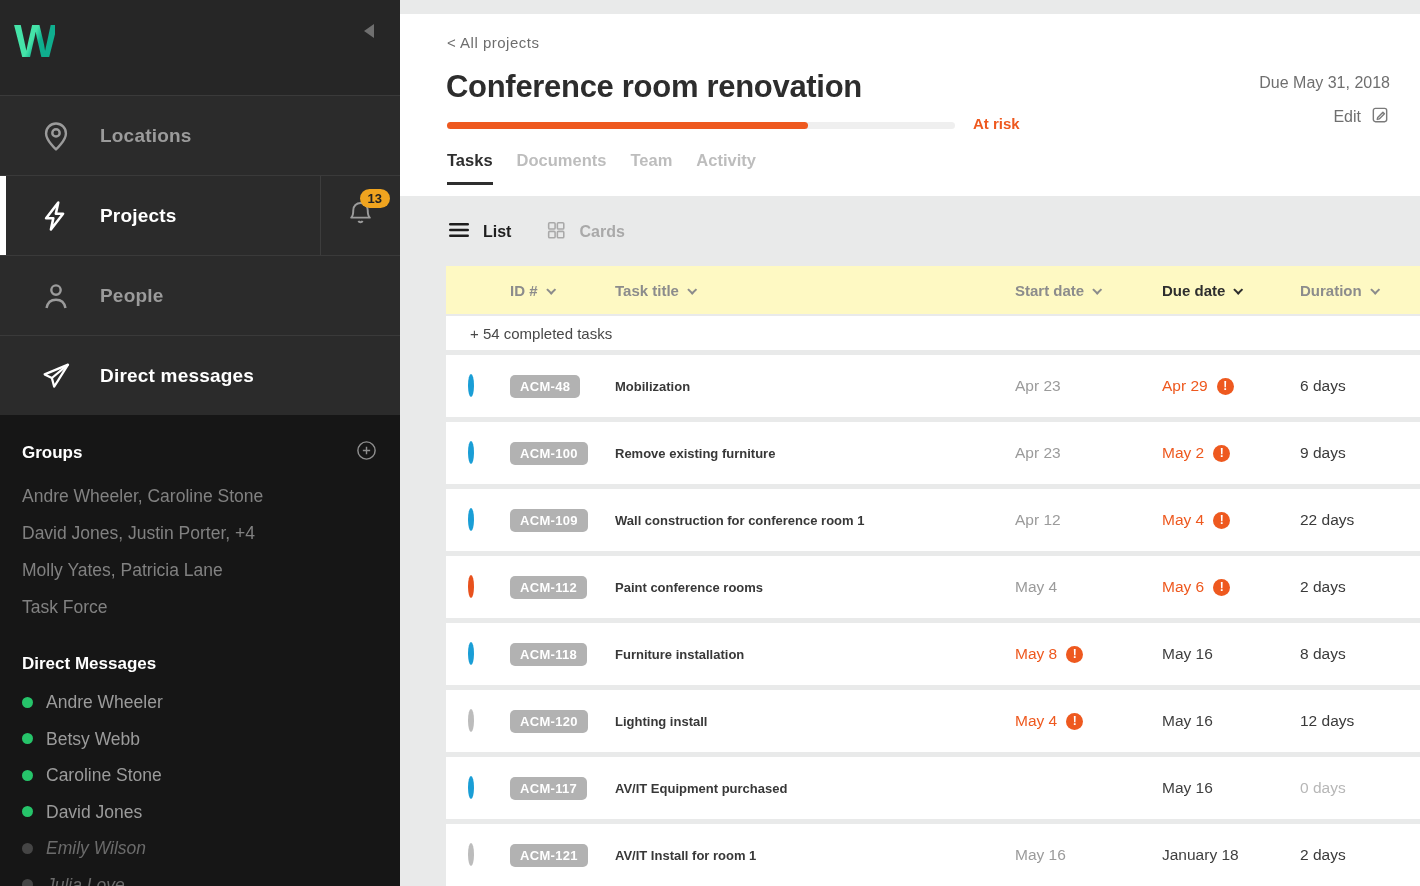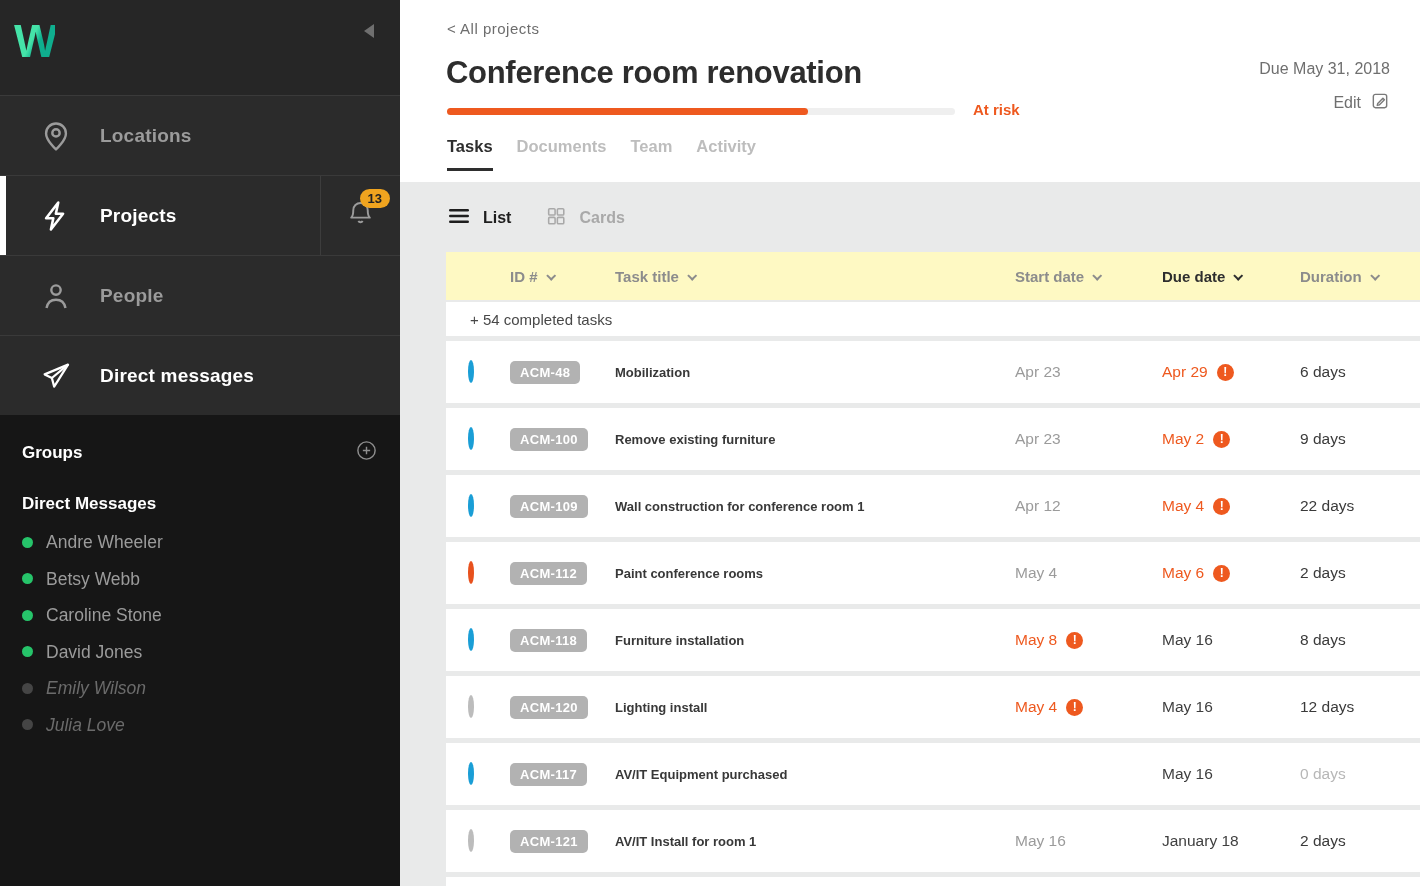--- a/index.html
+++ b/index.html
@@ -31,21 +31,21 @@
   .group-item { color:#818181; font-size:17.5px; line-height:37px; cursor:pointer; white-space:nowrap; }
   .dm-head { margin-top:28px; margin-bottom:10px; }
   .dm-item { display:flex; align-items:center; line-height:36.5px; cursor:pointer; }
   .dot { width:11px; height:11px; border-radius:50%; margin-right:13px; flex:none; }
   .dot.online { background:#26c46a; }
   .dot.offline { background:#454545; }
   .dm-name { color:#9b9b9b; font-size:17.5px; }
   .dm-item.offline-item .dm-name { color:#6b6b6b; font-style:italic; }
 
   
-  .main { position:absolute; left:400px; top:0; width:1020px; height:704px; }
+  .main { position:absolute; left:400px; top:14px; width:1020px; height:704px; }
   .page-header { position:relative; height:182px; background:#fff; }
   .breadcrumb { position:absolute; left:47px; top:20px; font-size:15px; color:#6d6d6d; cursor:pointer; letter-spacing:0.5px; }
   .page-title { position:absolute; left:46px; top:55px; font-size:31px; font-weight:700; color:#2d2d2d; letter-spacing:-0.3px; }
   .due-text { position:absolute; right:30px; top:60px; font-size:16px; color:#6f6f6f; }
   .edit-link { position:absolute; right:30px; top:91px; font-size:16px; color:#6f6f6f; display:flex; align-items:center; gap:9px; cursor:pointer; }
   .progress-track { position:absolute; left:47px; top:108px; width:508px; height:7px; border-radius:4px; background:#efefef; }
   .progress-fill { height:100%; border-radius:4px; background:#ee591f; }
   .at-risk { position:absolute; left:573px; top:101px; font-size:15px; font-weight:700; color:#ee591f; }
   .tabs { position:absolute; left:47px; top:137px; display:flex; gap:24px; }
   .tab { font-size:16.5px; font-weight:700; color:#bdbdbd; padding-bottom:12px; cursor:pointer; }
@@ -150,20 +150,29 @@
     <div class="groups-area">
       <div class="section-head">
         <span class="section-title">Groups</span>
         <span>
           <svg viewBox="0 0 24 24" width="23" height="23" fill="none" stroke="#8f8f8f" stroke-width="1.5">
             <circle cx="12" cy="12" r="9"></circle>
               <path d="M12 8.2v7.6M8.2 12h7.6"></path>
           </svg>
         </span>
       </div>
+      <div id="group-list">
+  <div class="group-item">Andre Wheeler, Caroline Stone</div>
+
+  <div class="group-item">David Jones, Justin Porter, +4</div>
+
+  <div class="group-item">Molly Yates, Patricia Lane</div>
+
+  <div class="group-item">Task Force</div>
+</div>
 
       <div class="section-head dm-head">
         <span class="section-title">Direct Messages</span>
       </div>
       <div id="dm-list">
   <div class="dm-item">
     <span class="dot online"></span>
     <span class="dm-name">Andre Wheeler</span>
   </div>
 

